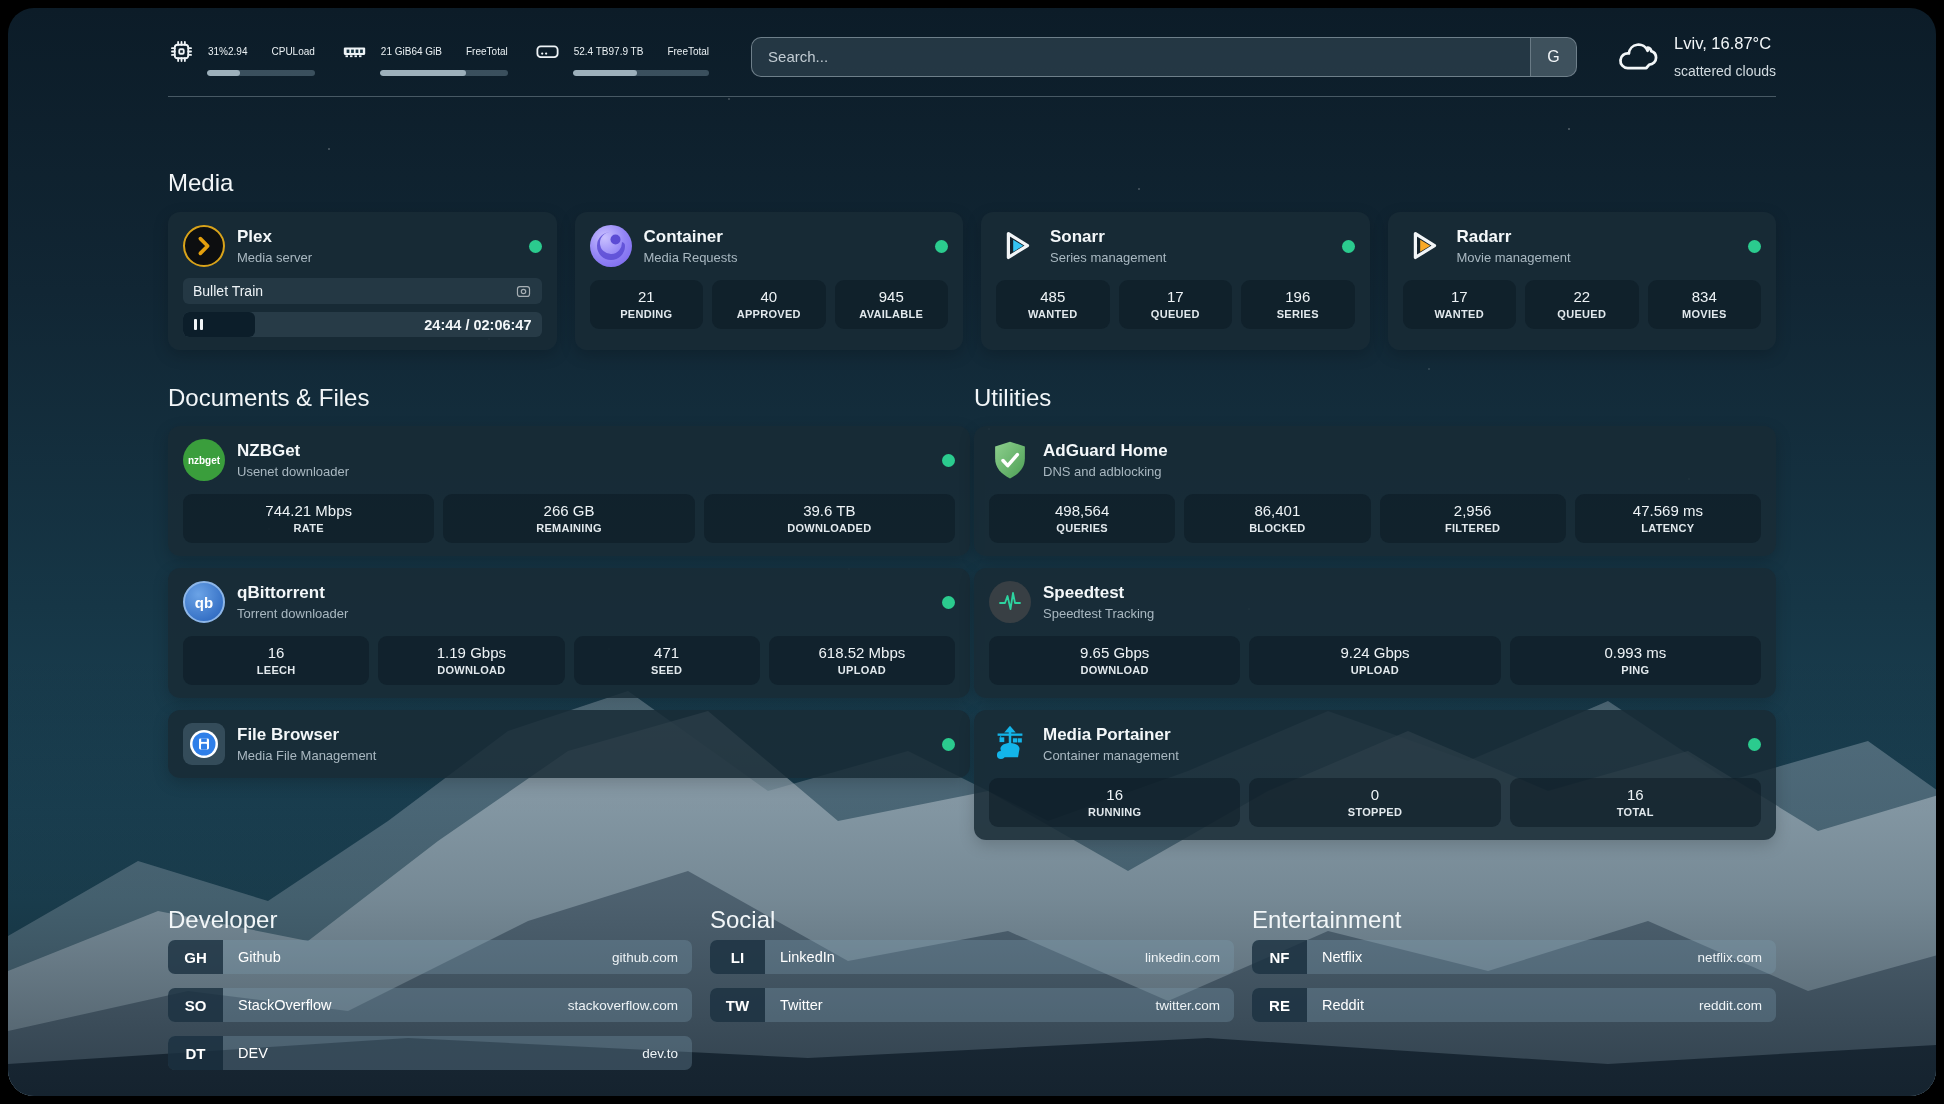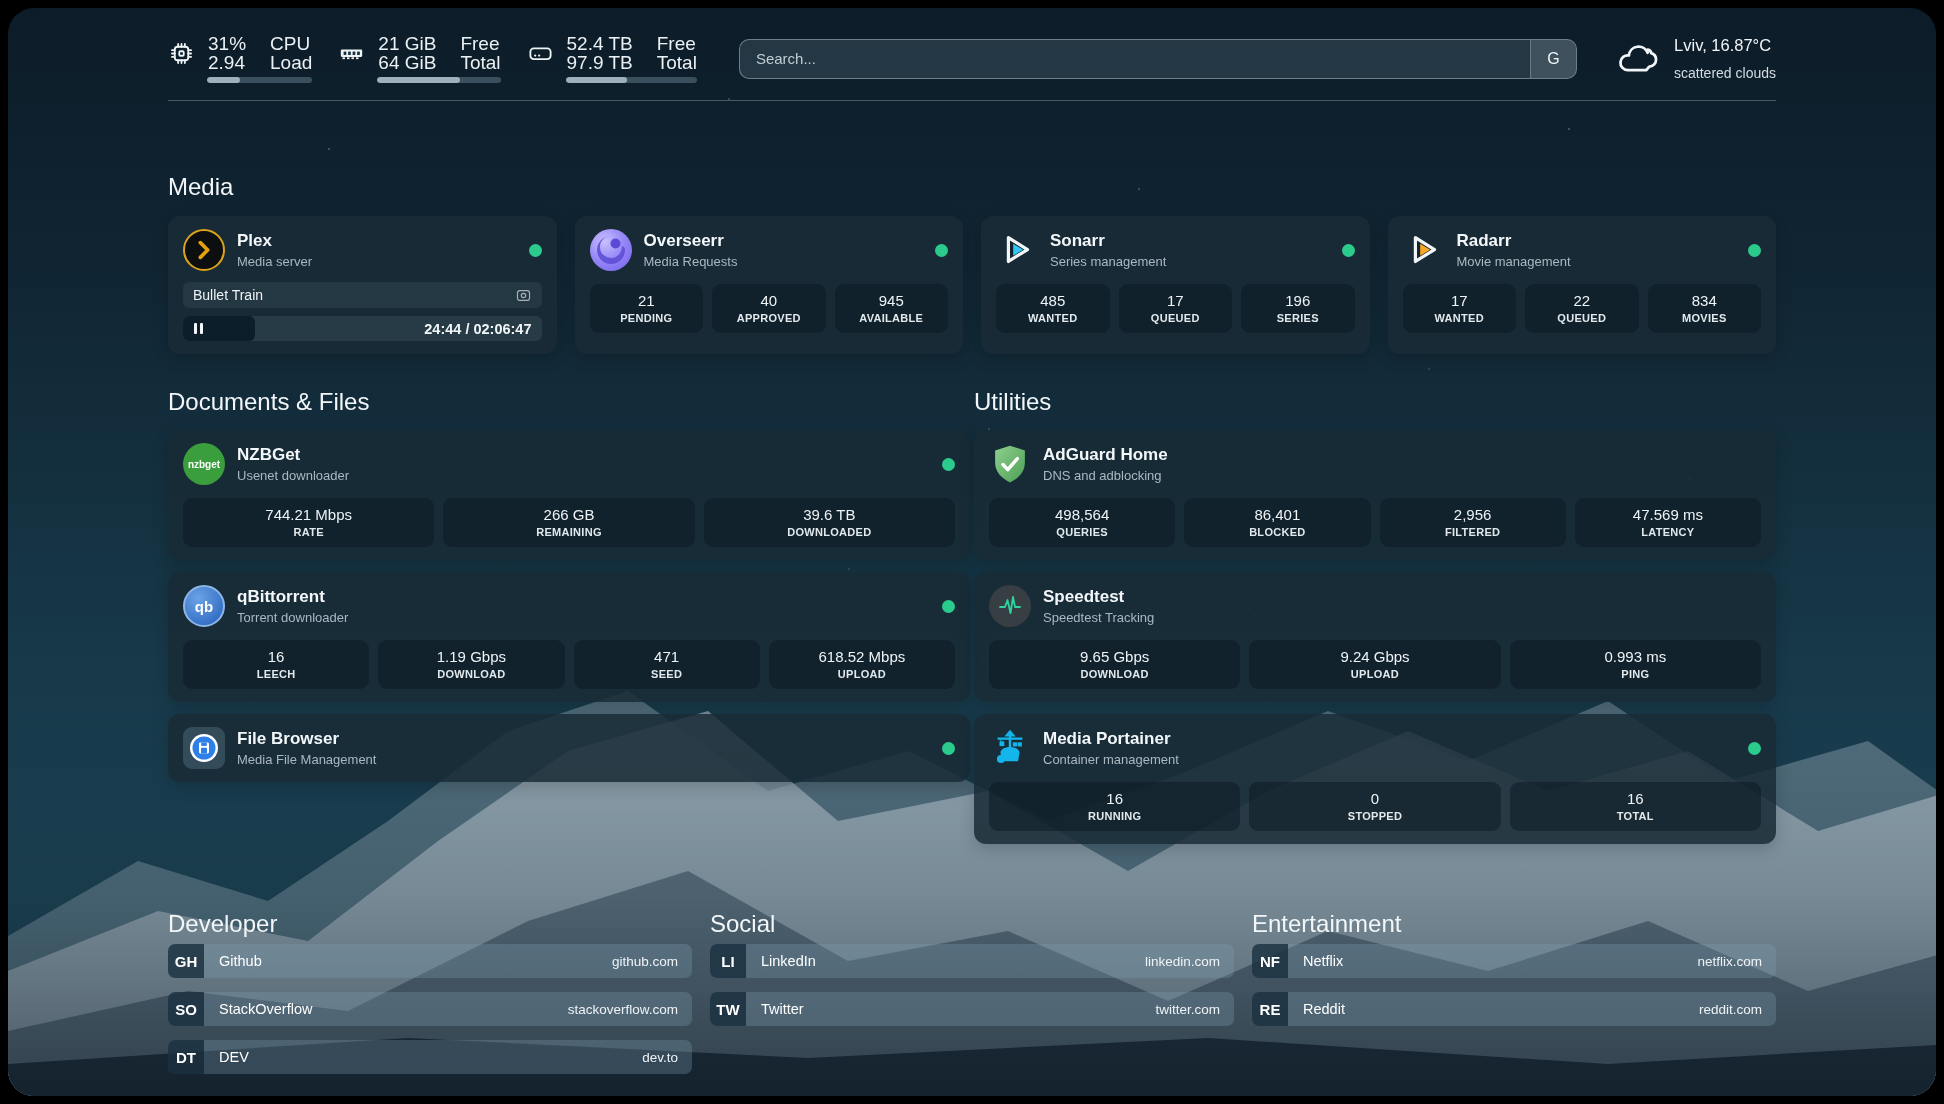--- a/index.html
+++ b/index.html
@@ -20,21 +20,21 @@
     background:linear-gradient(180deg, rgba(18,44,58,0) 0%, rgba(14,32,44,.25) 55%, rgba(8,20,30,.55) 100%); }
 
   .content { position:relative; padding:26px 160px 0 160px; height:100%; }
 
   
   .header { display:flex; align-items:center; }
   .hstats { display:flex; gap:26px; align-items:center; }
   .hstat { display:flex; flex-direction:column; }
   .hstat-top { display:flex; align-items:center; gap:13px; }
   .hstat-cols { display:flex; gap:24px; }
-  .hcol { display:flex; flex-direction:column; font-size:19px; line-height:19px; color:#eaf0f3; }
+  .hcol { display:flex; flex-direction:row; font-size:10px; line-height:19px; color:#eaf0f3; }
   .hbar { height:6px; border-radius:3px; background:rgba(96,120,134,.55); margin:5px 0 0 39px; overflow:hidden; }
   .hbar-fill { height:100%; border-radius:3px; background:#9db0bb; }
   .hicon { width:27px; height:27px; flex:none; }
 
   .search { flex:1; height:40px; margin:0 40px 0 42px; border:1px solid rgba(185,200,210,.5);
     border-radius:10px; background:rgba(56,76,89,.55); display:flex; overflow:hidden; align-items:stretch; }
   .search input { flex:1; background:transparent; border:none; outline:none; color:#e9eef2;
     font-size:15px; padding:0 16px; font-family:"Liberation Sans",sans-serif; }
   .search input::placeholder { color:#c2ccd3; }
   .g-btn { width:46px; display:flex; align-items:center; justify-content:center; color:#f2f6f8;
@@ -81,21 +81,21 @@
   .mid-grid { display:grid; grid-template-columns:1fr 1fr; gap:4px; margin-top:34px; }
   .col-stack { display:flex; flex-direction:column; }
   .col-stack .section-title { margin-bottom:14px; }
   .col-stack .card { margin-bottom:12px; }
 
   
   .bm-grid { display:grid; grid-template-columns:repeat(3,1fr); gap:18px; margin-top:54px; }
   .bm-grid .section-title { margin-bottom:6px; }
   .bm-row { display:flex; align-items:stretch; height:34px; border-radius:7px; overflow:hidden;
     background:rgba(125,158,178,.30); margin-bottom:14px; cursor:pointer; }
-  .bm-abbr { width:36px; flex:none; background:rgba(15,36,51,.72); color:#fff; display:flex;
+  .bm-abbr { width:55px; flex:none; background:rgba(15,36,51,.72); color:#fff; display:flex;
     align-items:center; justify-content:center; font-size:15px; font-weight:600; }
   .bm-name { padding-left:15px; display:flex; align-items:center; font-size:14.5px; color:#fff; }
   .bm-url { margin-left:auto; padding-right:14px; display:flex; align-items:center; font-size:13.5px; color:#eef3f6; }
 
   
   .circle-icon { width:42px; height:42px; border-radius:50%; display:flex; align-items:center; justify-content:center; }
   .plex-icon { background:#0d0e10; border:2.5px solid #d9a31a; }
   .nzb-icon { background:#3a9e3c; color:#fff; font-size:10px; font-weight:600; }
   .qb-icon { background:radial-gradient(circle at 35% 30%, #6ba3e6, #3570c5 75%); color:#fff;
     font-size:15px; font-weight:700; border:2px solid #8db6e8; }
@@ -258,21 +258,21 @@
                   <stop offset="0%" stop-color="#c9c0ff"></stop>
                   <stop offset="55%" stop-color="#9486f6"></stop>
                   <stop offset="100%" stop-color="#7b68ee"></stop>
                 </radialGradient>
               </defs>
             <circle cx="21" cy="21" r="21" fill="url(#ovg)"></circle>
             <path d="M21 7a14 14 0 1 0 14 14c0-2.4-1.3-3.6-3.1-3.9A11 11 0 1 1 21 7z" fill="#5b4bd4" opacity=".85"></path>
             <circle cx="25.5" cy="14.5" r="5" fill="#5b4bd4"></circle>
           </svg>
           <div class="head-txt">
-            <span class="card-title">Overseerr</span>
+            <span class="card-title">Container</span>
             <span class="card-sub">Media Requests</span>
           </div>
           <span class="status-dot"></span>
         </div>
         <div class="tiles">
           <div class="tile">
             <div class="tile-value">21</div>
             <div class="tile-label">PENDING</div>
           </div>
           <div class="tile">

